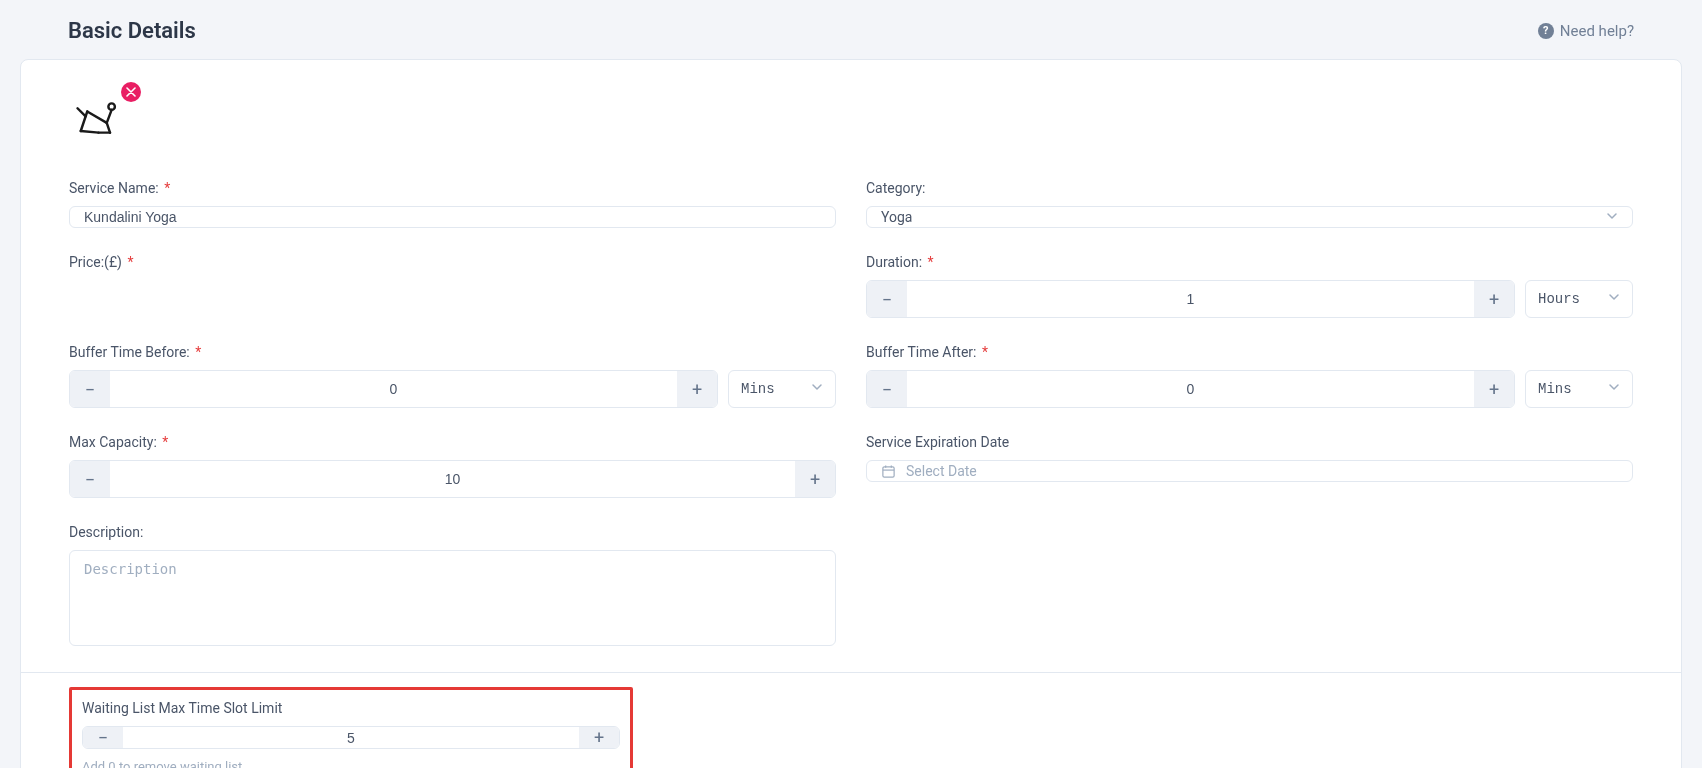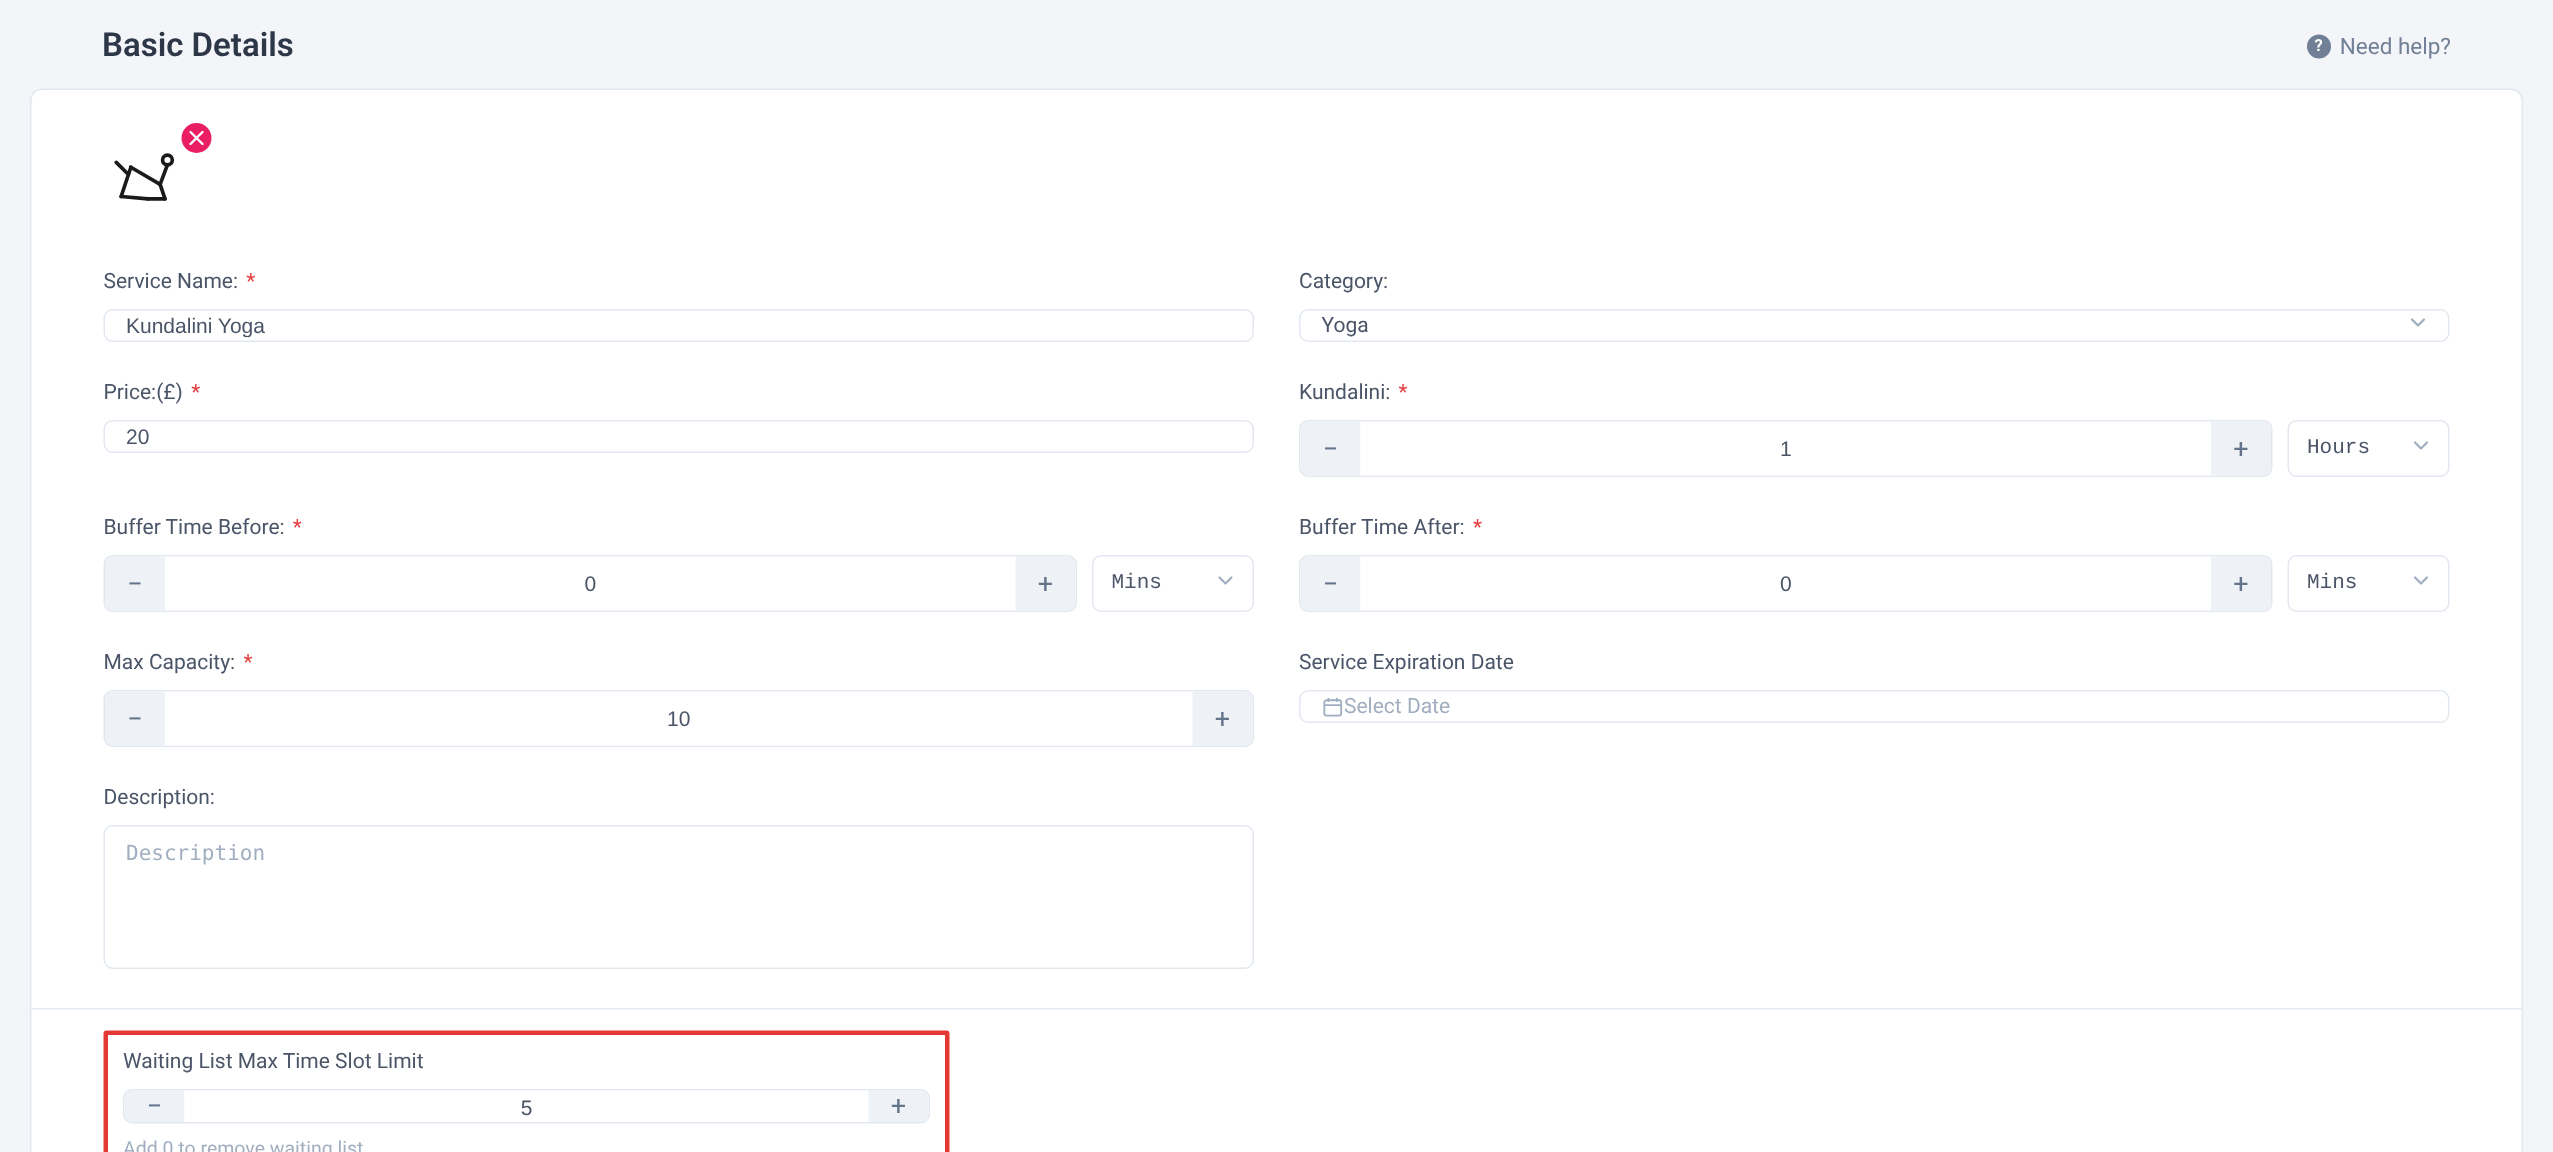--- a/index.html
+++ b/index.html
@@ -162,20 +162,21 @@
     font-size: 14px;
     color: #4a5568;
     display: flex;
     align-items: center;
     justify-content: space-between;
     cursor: pointer;
     background: #fff;
     font-family: Liberation Mono, monospace;
   }
   .date-input {
+    gap: 10px;
     color: #a0aec0;
     cursor: pointer;
   }
   .cal-icon { color: #a0aec0; display: inline-flex; }
   .divider {
     border-top: 1px solid #e2e8f0;
   }
   .waiting-section {
     padding: 14px 48px 26px 48px;
   }
@@ -248,26 +249,25 @@
                 </svg>
             </span>
           </div>
         </div>
 
         <div>
           <label class="field-label">
             <span>Price:(£)</span>
             <span class="req">*</span>
           </label>
-          <input class="text-input" value="20" style="">
-        </div>
-
-        <div>
-          <label class="field-label">
-            <span>Kundalini:</span>
+        </div>
+
+        <div>
+          <label class="field-label">
+            <span>Duration:</span>
             <span class="req">*</span>
           </label>
           <div class="num-row">
             <div class="stepper">
               <div class="stepper-btn">−</div>
               <input class="stepper-val" value="1" style="">
               <div class="stepper-btn">+</div>
             </div>
             <div class="unit-select">
               <span>Hours</span>

